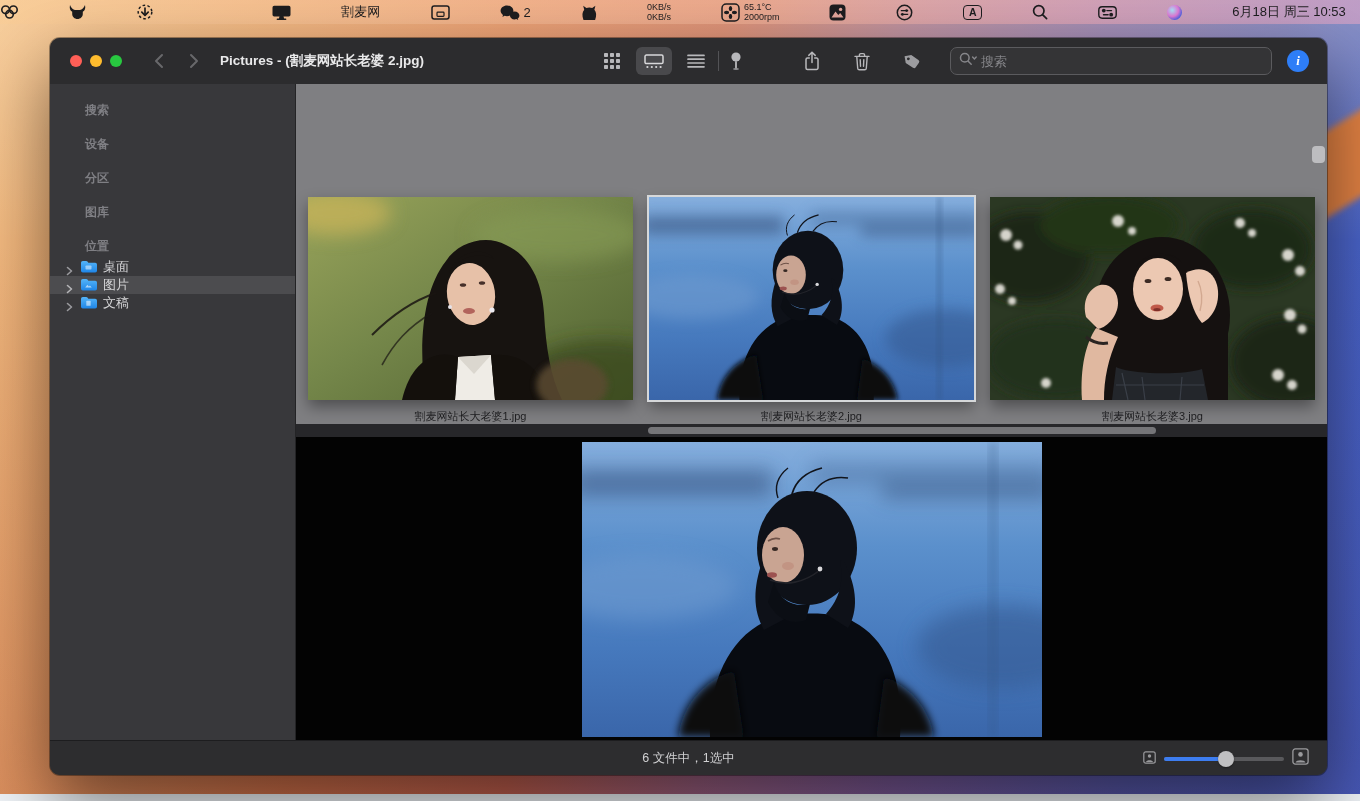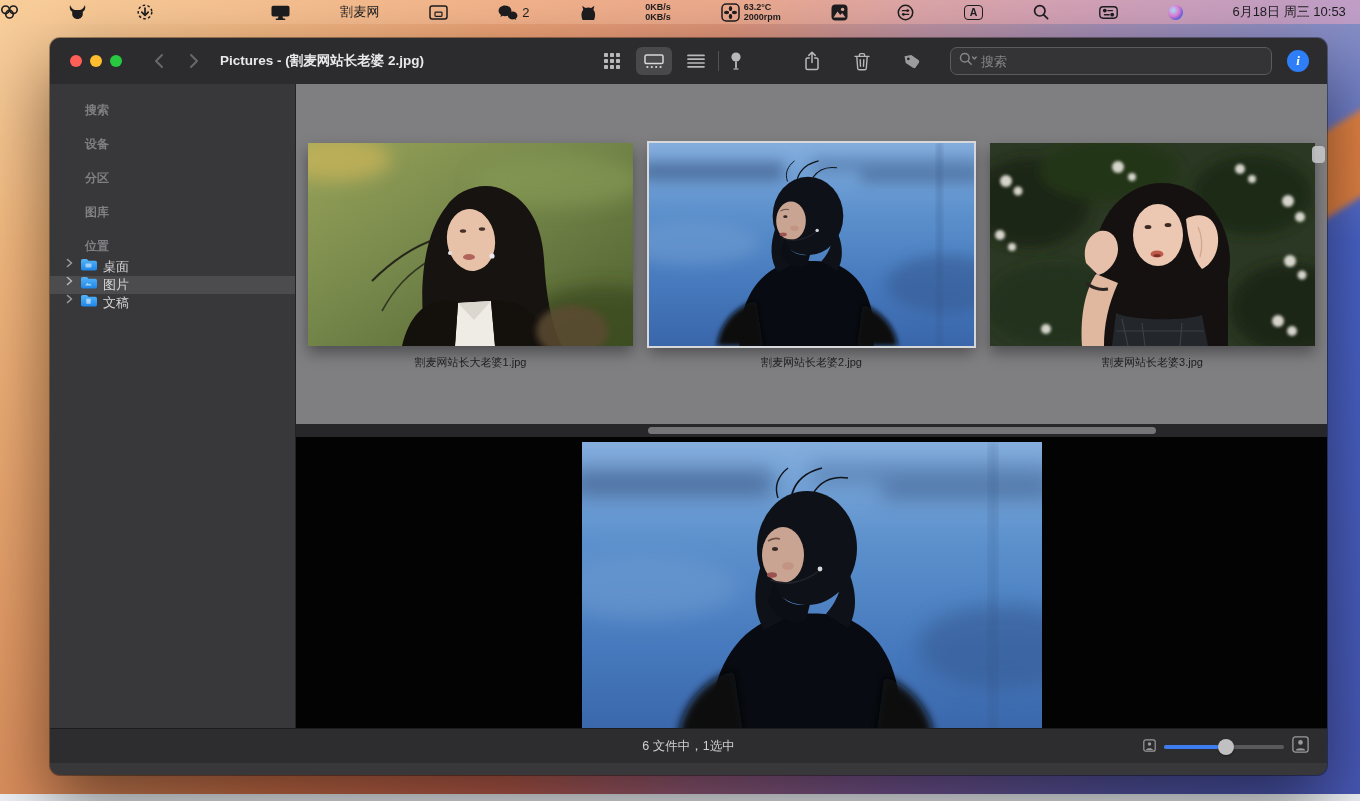--- a/index.html
+++ b/index.html
@@ -15,21 +15,21 @@
 
   
   .menubar { position:absolute; top:0; left:0; width:100%; height:24px;
     display:flex; align-items:center; justify-content:space-between;
     padding:0 14px 0 0; gap:17px; color:#1d1d1f;
     background:linear-gradient(90deg, rgba(250,205,150,.55), rgba(246,182,155,.55) 55%, rgba(236,170,185,.6) 80%, rgba(226,166,200,.6)); }
   .mb-item { display:flex; align-items:center; gap:4px; height:24px; cursor:default; }
   .mb-item svg { display:block; }
   .mb-txt { font-size:13px; font-weight:500; letter-spacing:.2px; }
   .mb-2line { display:flex; flex-direction:column; justify-content:center;
-    font-size:9px; line-height:10px; font-weight:700; }
+    font-size:9px; line-height:10px; font-weight:400; }
   .mb-gap { width:18px; }
   .siri-orb { width:15px; height:15px; border-radius:50%;
     background:radial-gradient(circle at 35% 35%, #a9e2f7, #e07ad6 45%, #5a63e0 72%, #2f9de4 100%); }
   .im-box { width:19px; height:15px; border:1.6px solid #1d1d1f; border-radius:4px;
     display:flex; align-items:center; justify-content:center;
     font-size:10.5px; font-weight:700; line-height:1; }
   .clock { font-size:13px; font-weight:500; }
 
   
   .window { position:absolute; left:50px; top:38px; width:1277px; height:737px;
@@ -58,49 +58,49 @@
   .searchbox input::placeholder { color:#86868a; }
   .info-btn { position:absolute; left:1237px; top:12px; width:22px; height:22px; border-radius:50%;
     background:#2e7ef7; color:#fff; display:flex; align-items:center; justify-content:center;
     font-family:"Liberation Serif",serif; font-style:italic; font-weight:700; font-size:13px; }
 
   .win-body { position:absolute; top:46px; left:0; right:0; bottom:35px; display:flex; }
   
   .sidebar { width:246px; background:#38383b; border-right:1px solid #242426;
     padding-top:18px; position:relative; flex:none; }
   .sb-head { height:14px; margin:0 0 20px 35px; color:#7f7f84; font-size:12px; font-weight:700; }
-  .sb-item { height:18px; display:flex; align-items:flex-start; gap:6px; padding-left:14px;
+  .sb-item { height:18px; display:flex; align-items:flex-end; gap:6px; padding-left:14px;
     color:#d6d6d8; font-size:13px; }
   .sb-item.sel { background:#4c4c4f; }
   .sb-item .chev { width:10px; display:flex; justify-content:center; }
   .sb-label { white-space:nowrap; }
 
   
   .main { flex:1; display:flex; flex-direction:column; min-width:0; }
   .thumbpane { position:relative; height:340px; background:#7f7f82; flex:none;
     display:flex; justify-content:center; gap:16px; padding-top:59px; }
-  .thumb { width:325px; display:flex; flex-direction:column; align-items:center; }
+  .thumb { width:325px; display:flex; flex-direction:column; align-items:center;justify-content:flex-end; }
   .thumb-img { width:325px; height:203px; background:#444;
     box-shadow:0 7px 14px rgba(0,0,0,.38); position:relative; }
   .thumb-img.sel { outline:2px solid #d6d8da; }
   .thumb-img svg { display:block; }
   .thumb figcaption { margin-top:9px; font-size:11px; color:#1f1f21; }
   .vscroll-nub { position:absolute; right:2px; top:62px; width:13px; height:17px;
     background:#c4c4c6; border-radius:4px; opacity:.9; }
 
   .hscroll { height:13px; background:#27272a; position:relative; flex:none; }
   .hscroll .hthumb { position:absolute; left:352px; top:3px; width:508px; height:7px;
     background:#757578; border-radius:4px; }
 
   .preview { flex:1; background:#030303; display:flex; justify-content:center;
     align-items:flex-start; padding-top:5px; overflow:hidden; }
   .preview svg { display:block; }
 
   
-  .statusbar { position:absolute; left:0; right:0; bottom:12px; height:35px;
+  .statusbar { position:absolute; left:0; right:0; bottom:0; height:35px;
     background:#2d2d2f; border-top:1px solid #1d1d1f;
     display:flex; align-items:center; justify-content:center; }
   .status-text { color:#d0d0d2; font-size:12.5px; }
   .zoom-controls { position:absolute; right:18px; top:0; height:35px;
     display:flex; align-items:center; gap:8px; }
   .zslider { position:relative; width:120px; height:16px; }
   .zslider .track { position:absolute; left:0; right:0; top:6px; height:4px;
     background:#59595c; border-radius:2px; }
   .zslider .fill { position:absolute; left:0; top:6px; height:4px; width:52%;
     background:#3d7df0; border-radius:2px; }
@@ -172,21 +172,21 @@
         <g fill="#1d1d1f" stroke="none">
           <ellipse cx="9.5" cy="5.6" rx="1.7" ry="2.6"></ellipse>
           <ellipse cx="9.5" cy="13.4" rx="1.7" ry="2.6"></ellipse>
           <ellipse cx="5.6" cy="9.5" rx="2.6" ry="1.7"></ellipse>
           <ellipse cx="13.4" cy="9.5" rx="2.6" ry="1.7"></ellipse>
         </g>
         <circle cx="9.5" cy="9.5" r="1.4" fill="#f2b59a" stroke="none"></circle>
       </svg>
     </span>
     <span class="mb-2line">
-      <span>63.2°C</span>
+      <span>65.1°C</span>
       <span>2000rpm</span>
     </span>
   </div>
   <div class="mb-item">
     <svg width="17" height="17" viewBox="0 0 17 17">
       <defs>
           <mask id="phm">
             <rect width="17" height="17" fill="#fff"></rect>
         <circle cx="11.6" cy="5.4" r="1.7" fill="#000"></circle>
         <path d="M2.5,13.5 L6.5,7.4 L9.3,11 L11.2,8.9 L14.5,13.5 Z" fill="#000"></path>

